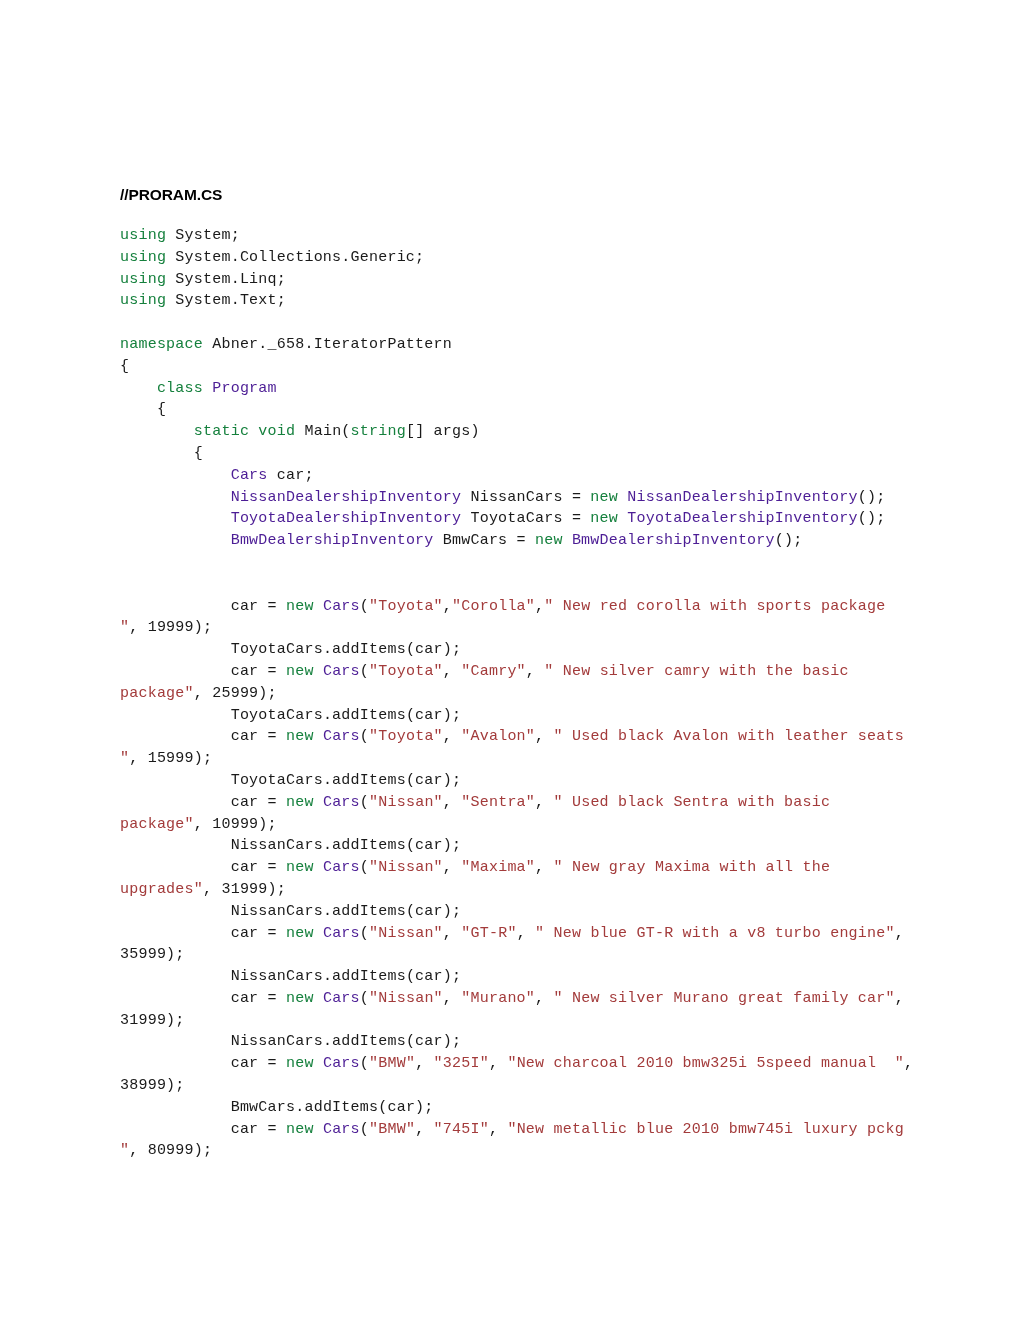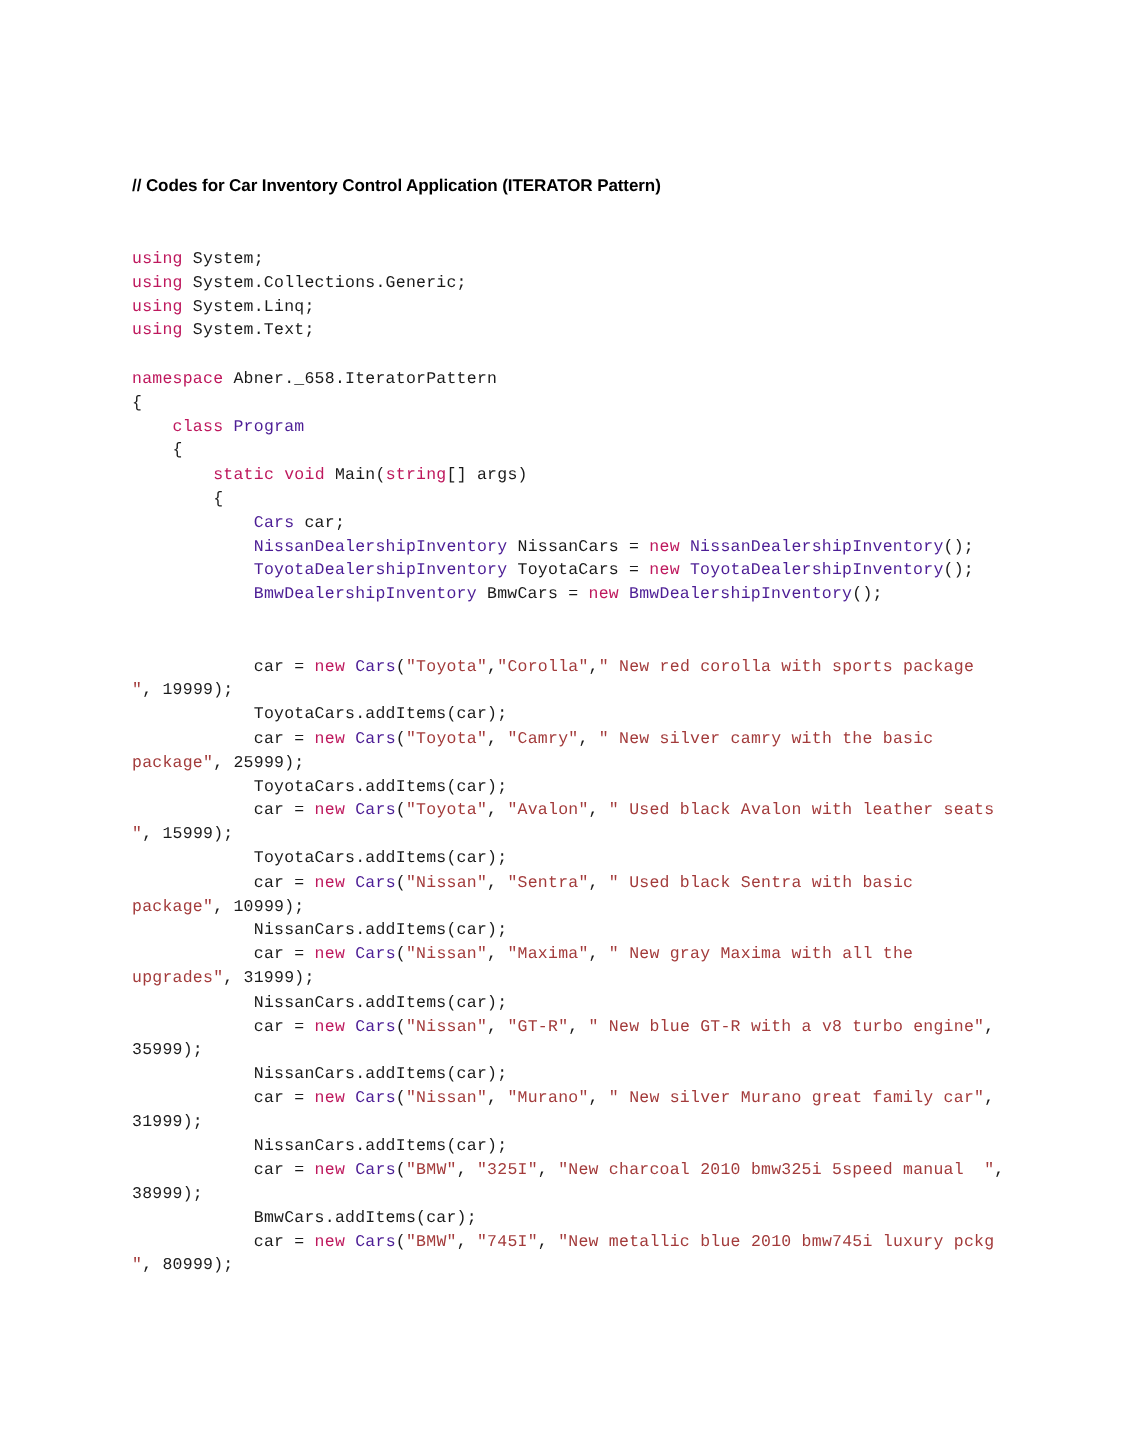--- a/index.html
+++ b/index.html
@@ -54,32 +54,32 @@
     white-space: pre-wrap;
     word-break: normal;
     overflow-wrap: break-word;
     margin: 0;
     color: #1a1a1a;
     letter-spacing: 0.22px;
   }
   .code-line.blank {
     height: 21.8px;
   }
-  .kw  { color: #be185d; }
+  .kw  { color: #15803d; }
   .typ { color: #4c1d95; }
   .str { color: #a33b3b; }
   .pln { color: #1a1a1a; }
 </style>
 </head>
 <body>
 
 <div class="page">
 
-  <div class="doc-heading">// Codes for Car Inventory Control Application (ITERATOR Pattern)</div>
 
   <div class="heading-gap"></div>
 
+  <div class="doc-heading">//PRORAM.CS</div>
 
   <div class="code-gap"></div>
 
   <div class="code-block"><div class="code-line"><span class="kw">using</span><span class="pln"> System;</span></div><div class="code-line"><span class="kw">using</span><span class="pln"> System.Collections.Generic;</span></div><div class="code-line"><span class="kw">using</span><span class="pln"> System.Linq;</span></div><div class="code-line"><span class="kw">using</span><span class="pln"> System.Text;</span></div><div class="code-line blank"></div><div class="code-line"><span class="kw">namespace</span><span class="pln"> Abner._658.IteratorPattern</span></div><div class="code-line"><span class="pln">{</span></div><div class="code-line"><span class="pln">    </span><span class="kw">class</span><span class="pln"> </span><span class="typ">Program</span></div><div class="code-line"><span class="pln">    {</span></div><div class="code-line"><span class="pln">        </span><span class="kw">static</span><span class="pln"> </span><span class="kw">void</span><span class="pln"> Main(</span><span class="kw">string</span><span class="pln">[] args)</span></div><div class="code-line"><span class="pln">        {</span></div><div class="code-line"><span class="pln">            </span><span class="typ">Cars</span><span class="pln"> car;</span></div><div class="code-line"><span class="pln">            </span><span class="typ">NissanDealershipInventory</span><span class="pln"> NissanCars = </span><span class="kw">new</span><span class="pln"> </span><span class="typ">NissanDealershipInventory</span><span class="pln">();</span></div><div class="code-line"><span class="pln">            </span><span class="typ">ToyotaDealershipInventory</span><span class="pln"> ToyotaCars = </span><span class="kw">new</span><span class="pln"> </span><span class="typ">ToyotaDealershipInventory</span><span class="pln">();</span></div><div class="code-line"><span class="pln">            </span><span class="typ">BmwDealershipInventory</span><span class="pln"> BmwCars = </span><span class="kw">new</span><span class="pln"> </span><span class="typ">BmwDealershipInventory</span><span class="pln">();</span></div><div class="code-line blank"></div><div class="code-line blank"></div><div class="code-line"><span class="pln">            car = </span><span class="kw">new</span><span class="pln"> </span><span class="typ">Cars</span><span class="pln">(</span><span class="str">"Toyota"</span><span class="pln">,</span><span class="str">"Corolla"</span><span class="pln">,</span><span class="str">" New red corolla with sports package  "</span><span class="pln">, 19999);</span></div><div class="code-line"><span class="pln">            ToyotaCars.addItems(car);</span></div><div class="code-line"><span class="pln">            car = </span><span class="kw">new</span><span class="pln"> </span><span class="typ">Cars</span><span class="pln">(</span><span class="str">"Toyota"</span><span class="pln">, </span><span class="str">"Camry"</span><span class="pln">, </span><span class="str">" New silver camry with the basic package"</span><span class="pln">, 25999);</span></div><div class="code-line"><span class="pln">            ToyotaCars.addItems(car);</span></div><div class="code-line"><span class="pln">            car = </span><span class="kw">new</span><span class="pln"> </span><span class="typ">Cars</span><span class="pln">(</span><span class="str">"Toyota"</span><span class="pln">, </span><span class="str">"Avalon"</span><span class="pln">, </span><span class="str">" Used black Avalon with leather seats  "</span><span class="pln">, 15999);</span></div><div class="code-line"><span class="pln">            ToyotaCars.addItems(car);</span></div><div class="code-line"><span class="pln">            car = </span><span class="kw">new</span><span class="pln"> </span><span class="typ">Cars</span><span class="pln">(</span><span class="str">"Nissan"</span><span class="pln">, </span><span class="str">"Sentra"</span><span class="pln">, </span><span class="str">" Used black Sentra with basic package"</span><span class="pln">, 10999);</span></div><div class="code-line"><span class="pln">            NissanCars.addItems(car);</span></div><div class="code-line"><span class="pln">            car = </span><span class="kw">new</span><span class="pln"> </span><span class="typ">Cars</span><span class="pln">(</span><span class="str">"Nissan"</span><span class="pln">, </span><span class="str">"Maxima"</span><span class="pln">, </span><span class="str">" New gray Maxima with all the upgrades"</span><span class="pln">, 31999);</span></div><div class="code-line"><span class="pln">            NissanCars.addItems(car);</span></div><div class="code-line"><span class="pln">            car = </span><span class="kw">new</span><span class="pln"> </span><span class="typ">Cars</span><span class="pln">(</span><span class="str">"Nissan"</span><span class="pln">, </span><span class="str">"GT-R"</span><span class="pln">, </span><span class="str">" New blue GT-R with a v8 turbo engine"</span><span class="pln">, 35999);</span></div><div class="code-line"><span class="pln">            NissanCars.addItems(car);</span></div><div class="code-line"><span class="pln">            car = </span><span class="kw">new</span><span class="pln"> </span><span class="typ">Cars</span><span class="pln">(</span><span class="str">"Nissan"</span><span class="pln">, </span><span class="str">"Murano"</span><span class="pln">, </span><span class="str">" New silver Murano great family car"</span><span class="pln">, 31999);</span></div><div class="code-line"><span class="pln">            NissanCars.addItems(car);</span></div><div class="code-line"><span class="pln">            car = </span><span class="kw">new</span><span class="pln"> </span><span class="typ">Cars</span><span class="pln">(</span><span class="str">"BMW"</span><span class="pln">, </span><span class="str">"325I"</span><span class="pln">, </span><span class="str">"New charcoal 2010 bmw325i 5speed manual  "</span><span class="pln">, 38999);</span></div><div class="code-line"><span class="pln">            BmwCars.addItems(car);</span></div><div class="code-line"><span class="pln">            car = </span><span class="kw">new</span><span class="pln"> </span><span class="typ">Cars</span><span class="pln">(</span><span class="str">"BMW"</span><span class="pln">, </span><span class="str">"745I"</span><span class="pln">, </span><span class="str">"New metallic blue 2010 bmw745i luxury pckg "</span><span class="pln">, 80999);</span></div></div>
 
 </div>
 
 </body></html>

